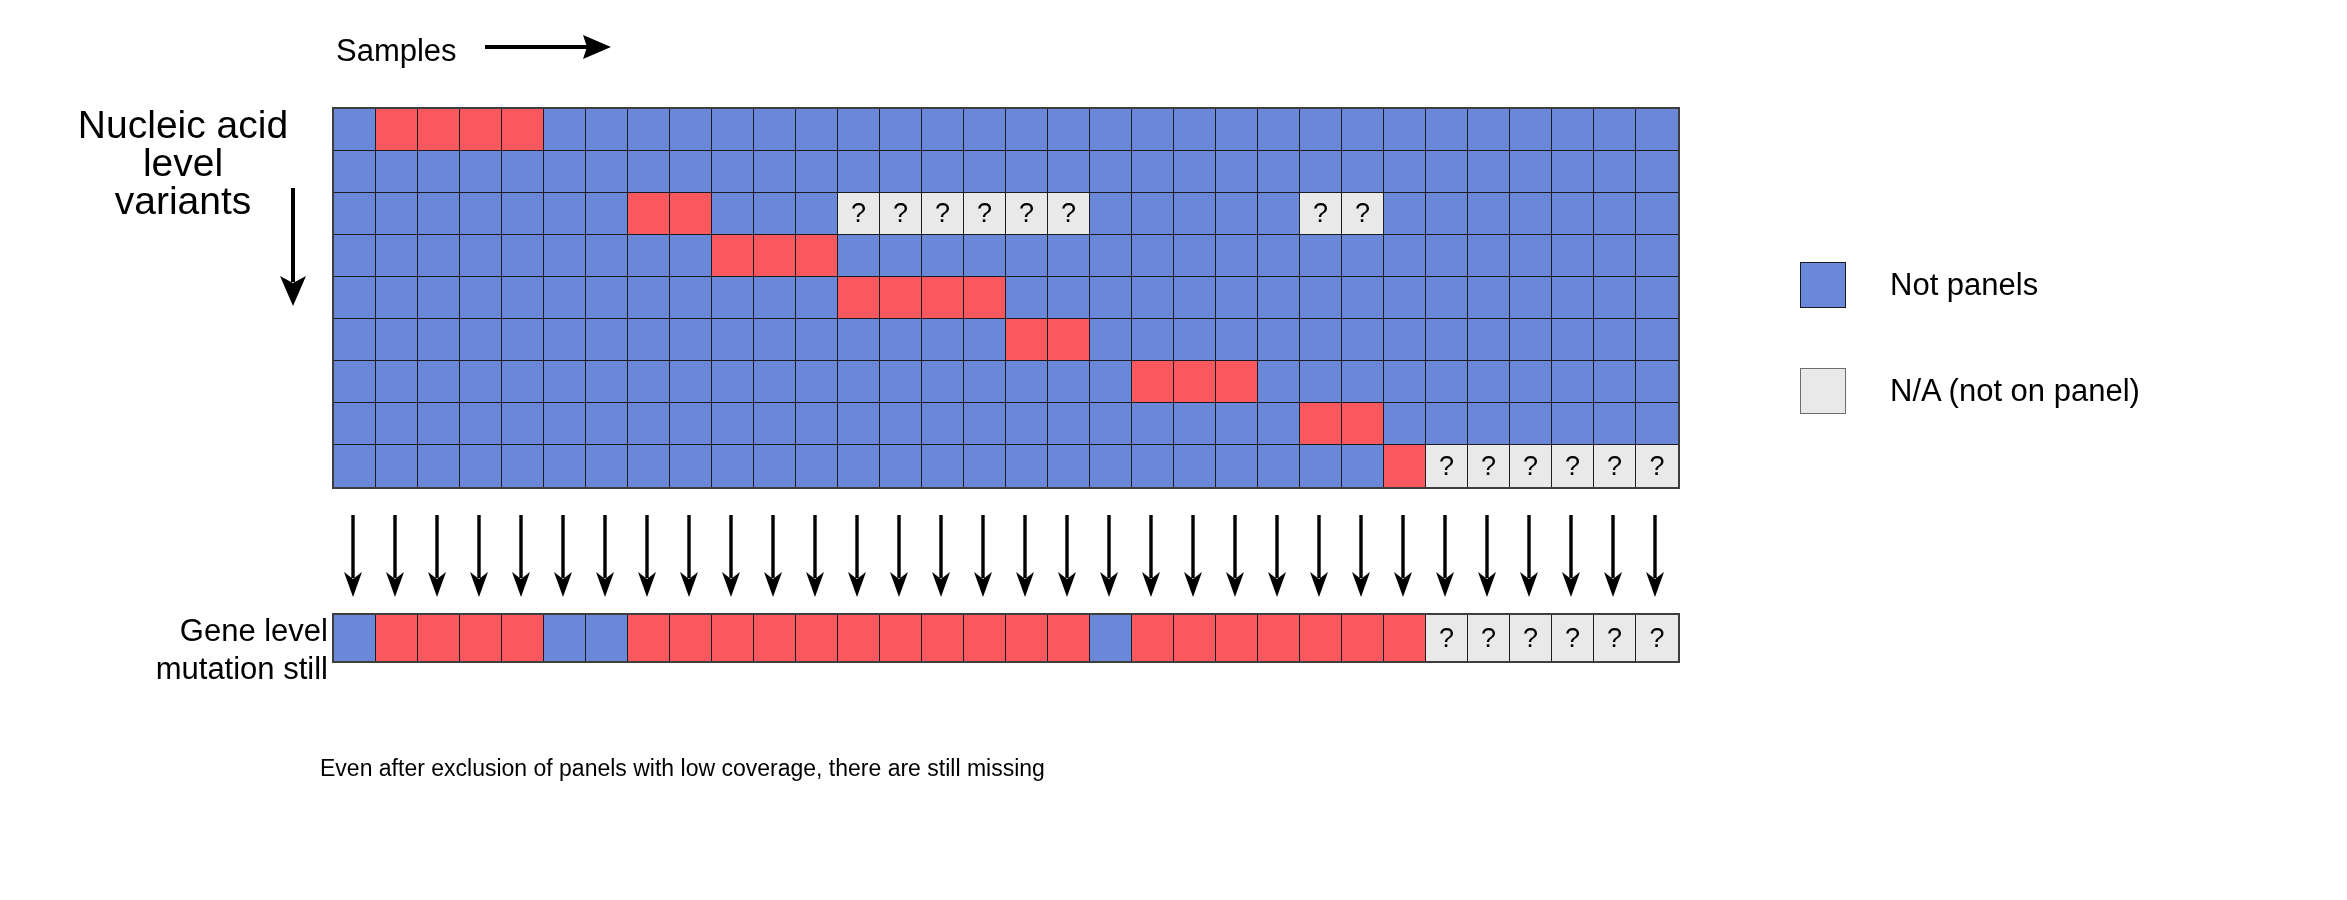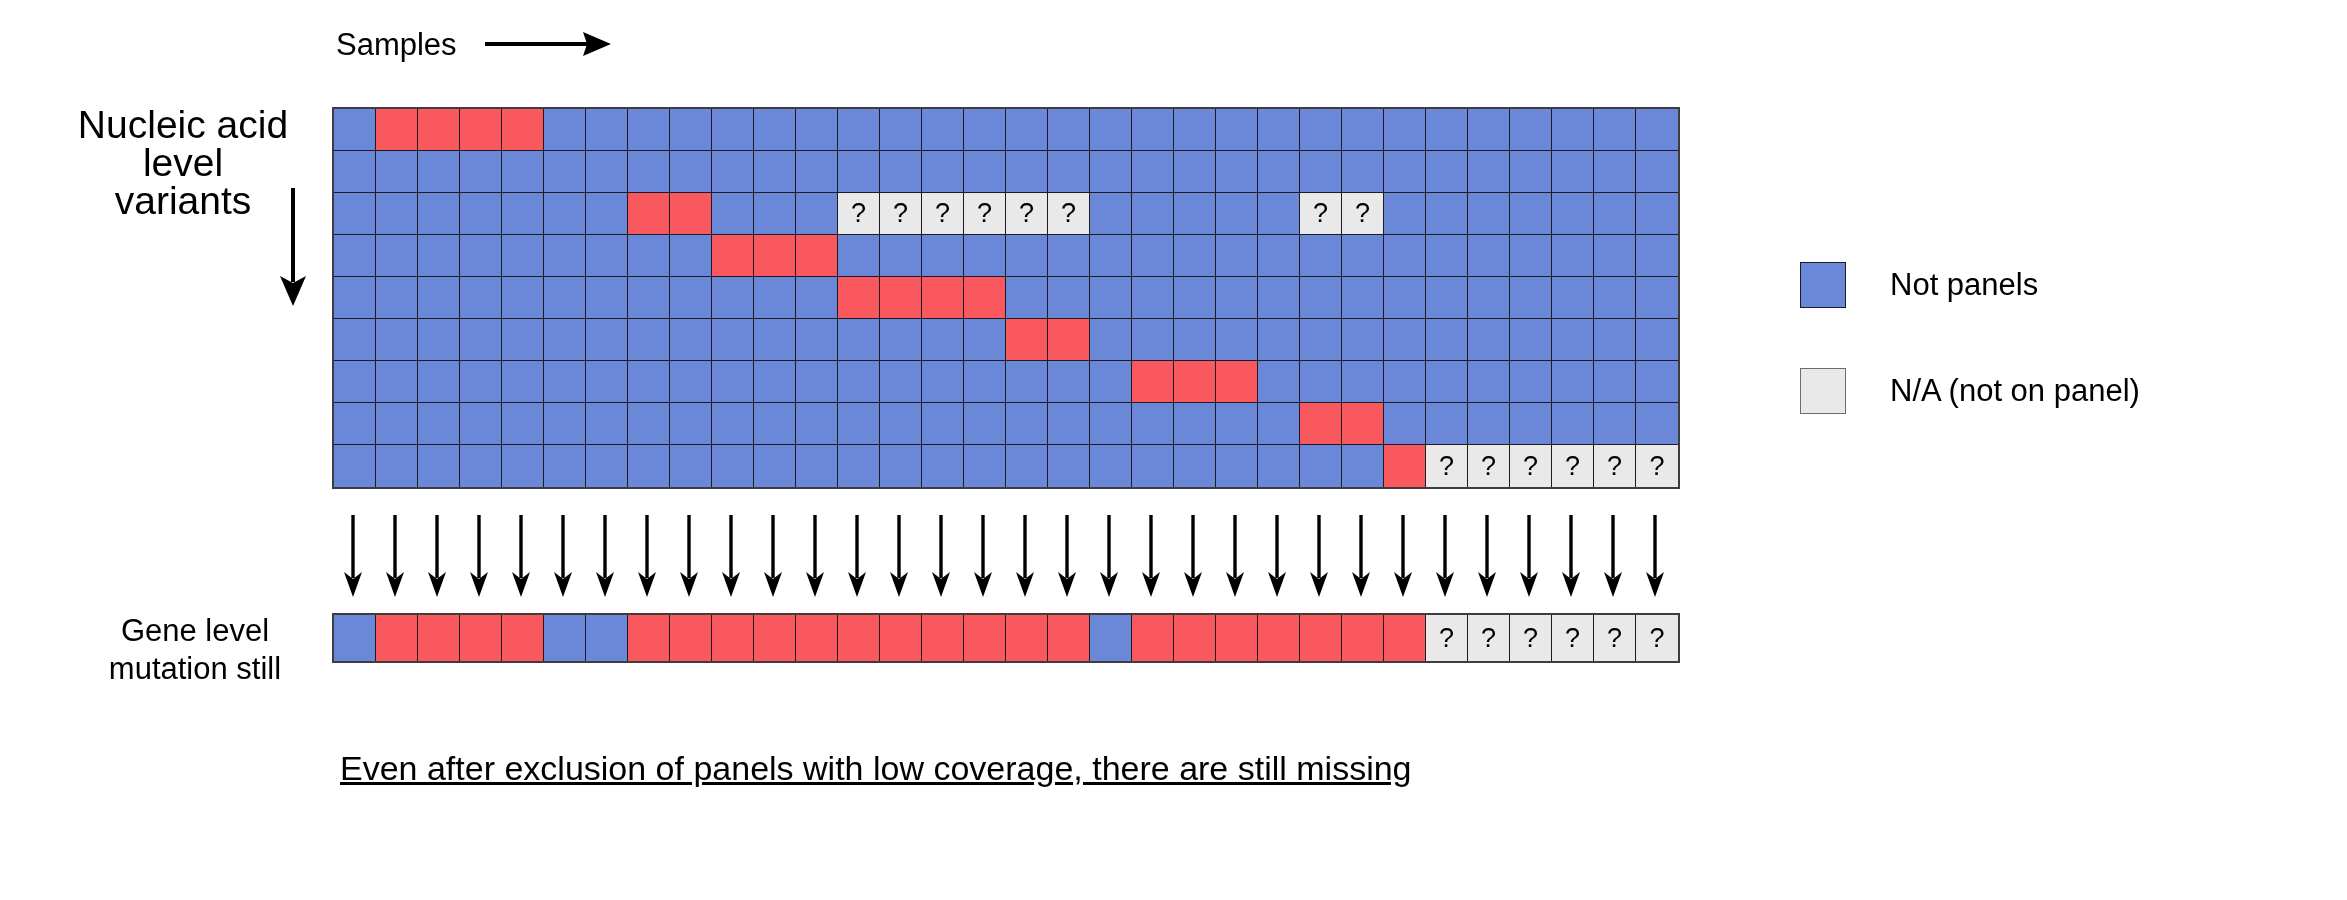--- a/index.html
+++ b/index.html
@@ -24,41 +24,42 @@
     left: 336px;
     top: 28px;
     display: flex;
     align-items: center;
     gap: 26px;
   }
   #samples-label {
     font-size: 31px;
     line-height: 34px;
     white-space: nowrap;
+    margin-top: 6px;
   }
   .h-arrow {
     display: block;
   }
 
   
   #nucleic-label {
     left: 38px;
     top: 106px;
     width: 290px;
     font-size: 39px;
     line-height: 38px;
     text-align: center;
   }
   #gene-label {
     left: 62px;
     top: 612px;
     width: 266px;
     font-size: 31px;
     line-height: 38px;
-    text-align: center;
+    text-align: right;
   }
 
   
   #nucleic-down-arrow {
     left: 276px;
     top: 186px;
   }
 
   
   #variant-grid {
@@ -144,26 +145,25 @@
   .legend-swatch.na   { background: #e9e9e9; border-color: #6d6d6d; }
   .legend-text {
     margin-left: 44px;
     font-size: 31px;
     line-height: 34px;
     white-space: nowrap;
   }
 
   
   #caption {
-    left: 340px;
+    left: 320px;
     top: 745px;
     width: 1420px;
-    font-size: 34px;
+    font-size: 23px;
     line-height: 47px;
-    text-decoration: underline;
   }
   #caption .cap-line { display: block; }
 </style>
 </head>
 <body>
 
 <div class="abs" id="samples-label-wrap">
   <span id="samples-label">Samples</span>
   <svg class="h-arrow" width="130" height="26" viewBox="0 0 130 26">
     <line x1="2" y1="12" x2="108" y2="12" stroke="#000" stroke-width="4"></line>

